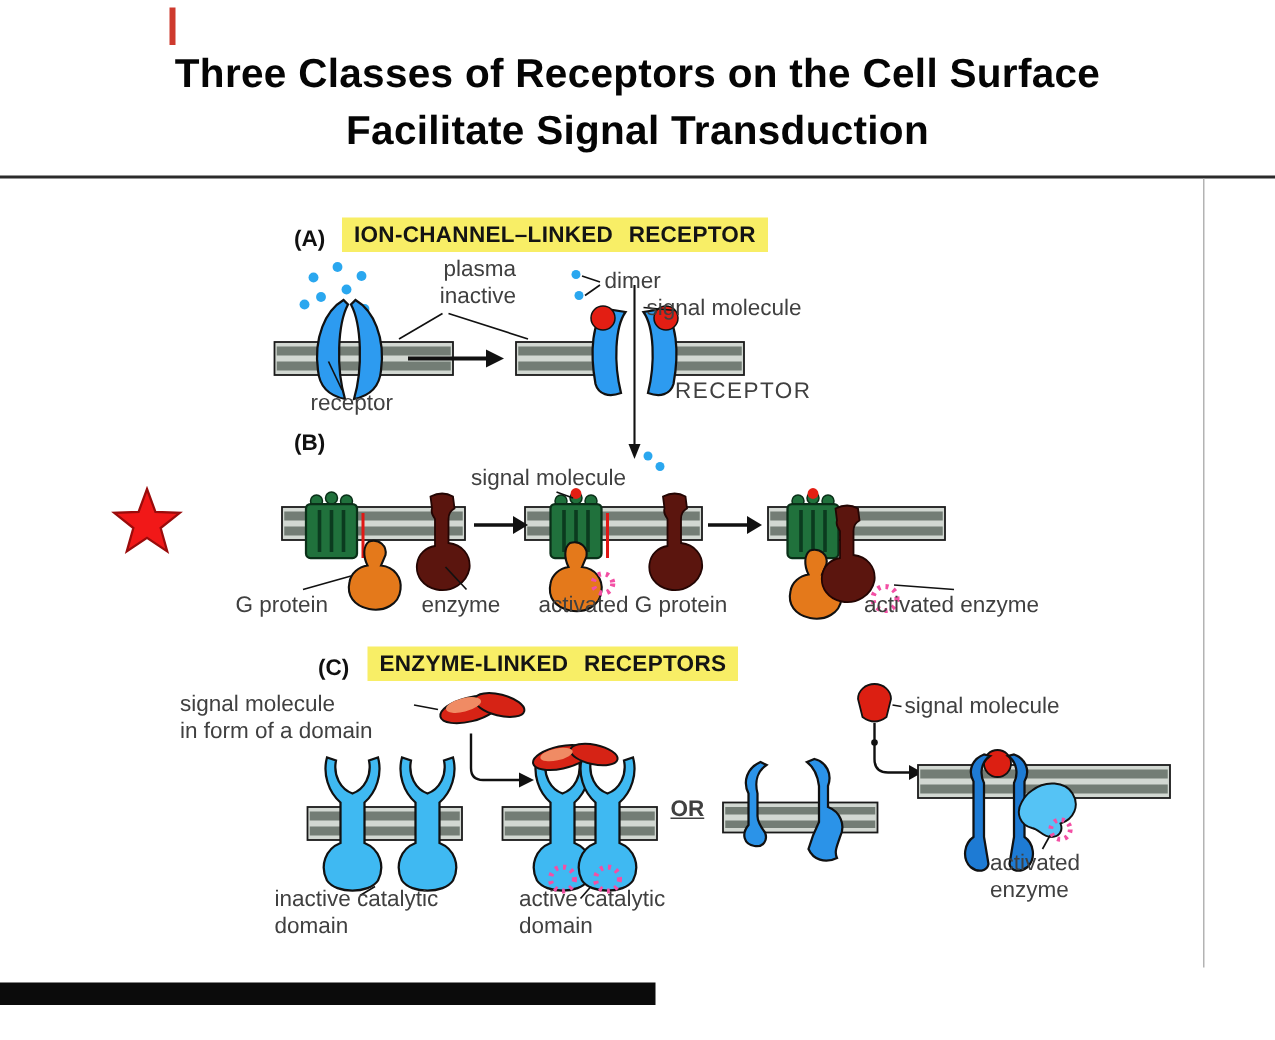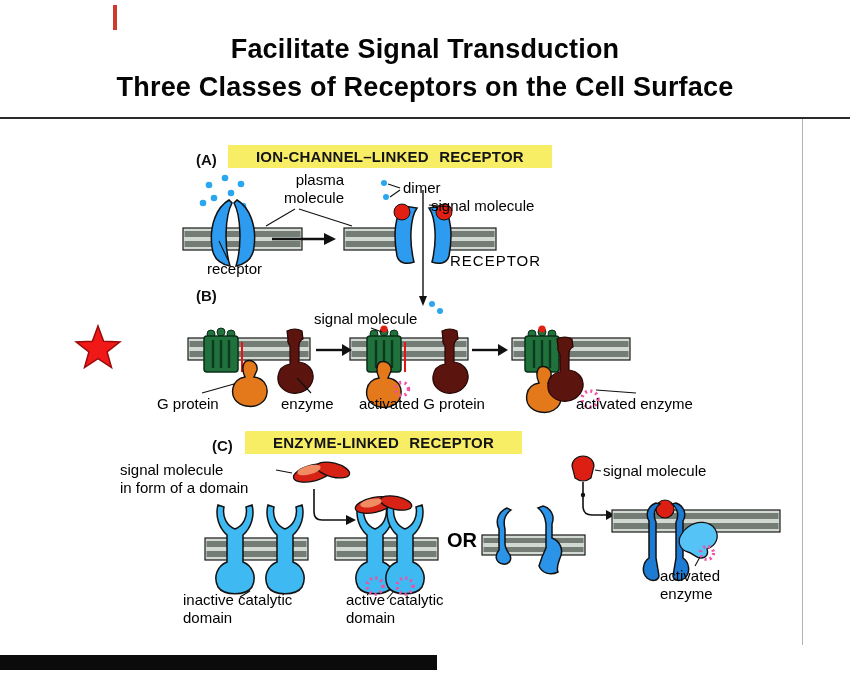--- a/index.html
+++ b/index.html
@@ -5,38 +5,38 @@
   html,body{margin:0;padding:0;background:#fff;}
   .stage{position:relative;width:850px;height:693px;background:#fff;overflow:hidden;
          font-family:"Liberation Sans",sans-serif;color:#0d0d0d;}
   .title{position:absolute;left:0;top:30px;width:850px;text-align:center;
          font-weight:bold;font-size:27px;line-height:38px;color:#050505;letter-spacing:0.2px;}
   .hrule{position:absolute;left:0;top:117px;width:850px;height:2px;background:#2b2b2b;}
   .vrule{position:absolute;left:802px;top:119px;width:1px;height:526px;background:#b3b3b3;}
   .red-tick{position:absolute;left:113px;top:5px;width:4px;height:25px;background:#ce3a2e;}
   .bottom-bar{position:absolute;left:0;top:655px;width:437px;height:15px;background:#0b0b0b;}
   .art{position:absolute;left:0;top:0;}
-  .lbl{position:absolute;font-size:15px;line-height:18px;white-space:nowrap;color:#000000;}
+  .lbl{position:absolute;font-size:15px;line-height:18px;white-space:nowrap;color:#404040;}
   .pletter{position:absolute;font-size:15px;font-weight:bold;color:#101010;}
   .hl{position:absolute;background:#F8EE66;font-size:15px;font-weight:bold;color:#141414;
-      padding:3px 28px;letter-spacing:0.2px;word-spacing:6px;white-space:nowrap;}
+      padding:3px 8px;letter-spacing:0.2px;word-spacing:6px;white-space:nowrap;}
   .aka{position:absolute;font-family:"Liberation Serif",serif;font-weight:bold;
        font-size:17.5px;color:#050505;white-space:nowrap;}
   .cytosol{letter-spacing:1px;}
-  .or{font-weight:bold;font-size:20px;}
+  .or{font-weight:bold;font-size:15px;text-decoration:underline;}
   .rt{text-align:right;}
 </style>
 </head>
 <body>
 
 <div class="stage">
 
   <div class="title">
+    <div>Three Classes of Receptors on the Cell Surface</div>
     <div>Facilitate Signal Transduction</div>
-    <div>Three Classes of Receptors on the Cell Surface</div>
   </div>
 
   <div class="red-tick"></div>
   <div class="hrule"></div>
   <div class="vrule"></div>
   <div class="bottom-bar"></div>
 
   <svg class="art" width="850" height="693" viewBox="0 0 850 693">
 
     <g>
@@ -252,37 +252,37 @@
         <line x1="700" y1="557" x2="695" y2="566"></line>
       </g>
     </g>
   </svg>
 
   <div class="pletter" style="left:196px;top:151px">(A)</div>
   <div class="hl" style="left:228px;top:145px">ION-CHANNEL–LINKED RECEPTOR</div>
 
   <div class="lbl rt" style="left:238px;top:171px;width:106px">
     <div>plasma</div>
-    <div>molecule</div>
+    <div>inactive</div>
   </div>
   <div class="lbl" style="left:403px;top:179px">dimer</div>
   <div class="lbl" style="left:431px;top:197px">signal molecule</div>
   <div class="lbl cytosol" style="left:450px;top:252px">RECEPTOR</div>
   <div class="lbl" style="left:207px;top:260px">receptor</div>
 
   <div class="pletter" style="left:196px;top:287px">(B)</div>
 
   <div class="lbl" style="left:314px;top:310px">signal molecule</div>
   <div class="lbl" style="left:157px;top:395px">G protein</div>
   <div class="lbl" style="left:281px;top:395px">enzyme</div>
   <div class="lbl" style="left:359px;top:395px">activated G protein</div>
   <div class="lbl" style="left:576px;top:395px">activated enzyme</div>
 
   <div class="pletter" style="left:212px;top:437px">(C)</div>
-  <div class="hl" style="left:245px;top:431px">ENZYME-LINKED RECEPTOR</div>
+  <div class="hl" style="left:245px;top:431px">ENZYME-LINKED RECEPTORS</div>
 
   <div class="lbl" style="left:120px;top:461px">
     <div>signal molecule</div>
     <div>in form of a domain</div>
   </div>
   <div class="lbl" style="left:603px;top:462px">signal molecule</div>
   <div class="lbl or" style="left:447px;top:531px">OR</div>
   <div class="lbl" style="left:183px;top:591px">
     <div>inactive catalytic</div>
     <div>domain</div>

